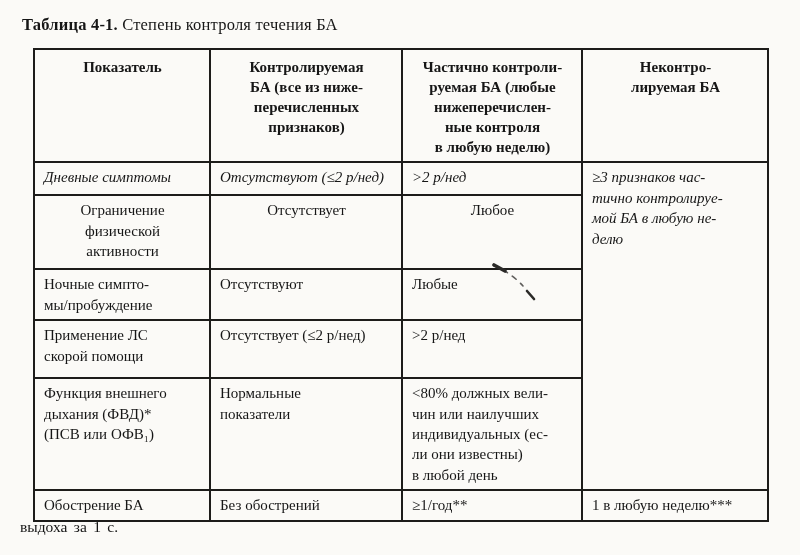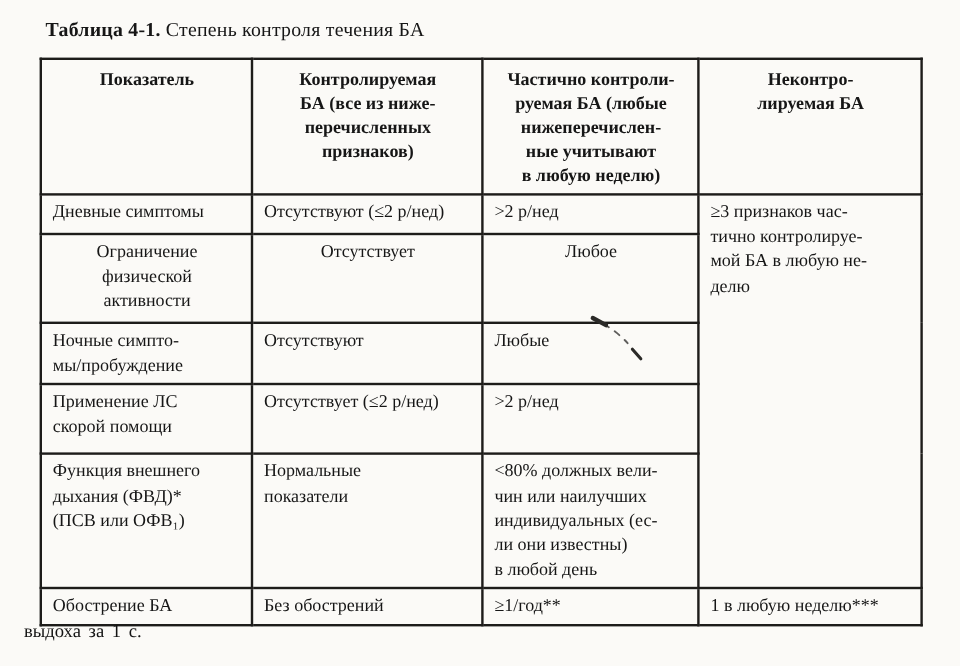--- a/index.html
+++ b/index.html
@@ -10,21 +10,21 @@
     width: 800px;
     height: 555px;
     position: relative;
     background: #fbfaf7;
     font-family: "Liberation Serif", "DejaVu Serif", serif;
     color: #161616;
     overflow: hidden;
   }
   .caption {
     position: absolute;
-    left: 38px;
+    left: 22px;
     top: 15px;
     font-size: 16.5px;
     letter-spacing: 0.2px;
     white-space: nowrap;
     text-align: center;
   }
   .caption .cap-label {
     font-weight: bold;
   }
   table.main {
@@ -45,21 +45,21 @@
     padding: 4px 8px 4px 9px;
     overflow: hidden;
   }
   table.main th {
     font-weight: bold;
     text-align: center;
     line-height: 1.34;
     padding-top: 7px;
   }
   tr.hdr     { height: 108px; }
-  tr.r-day   { height: 33px; }
+  tr.r-day   { height: 33px; font-style: italic; }
   tr.r-phys  { height: 74px; text-align: center; }
   tr.r-night { height: 48px; }
   tr.r-drug  { height: 58px; padding-left: 29px; }
   tr.r-fvd   { height: 108px; margin-left: 47px; }
   tr.r-exac  { height: 26px; }
   .pen-mark {
     position: absolute;
     left: 486px;
     top: 258px;
     width: 70px;
@@ -96,21 +96,21 @@
   <tbody>
     <tr class="hdr">
       <th>Показатель</th>
       <th>Контролируемая
 БА (все из ниже-
 перечисленных
 признаков)</th>
       <th>Частично контроли-
 руемая БА (любые
 нижеперечислен-
-ные учитывают
+ные контроля
 в любую неделю)</th>
       <th>Неконтро-
 лируемая БА</th>
     </tr>
     <tr class="r-day">
       <td>Дневные симптомы</td>
       <td>Отсутствуют (≤2 р/нед)</td>
       <td>&gt;2 р/нед</td>
       <td rowspan="5">≥3 признаков час-
 тично контролируе-

